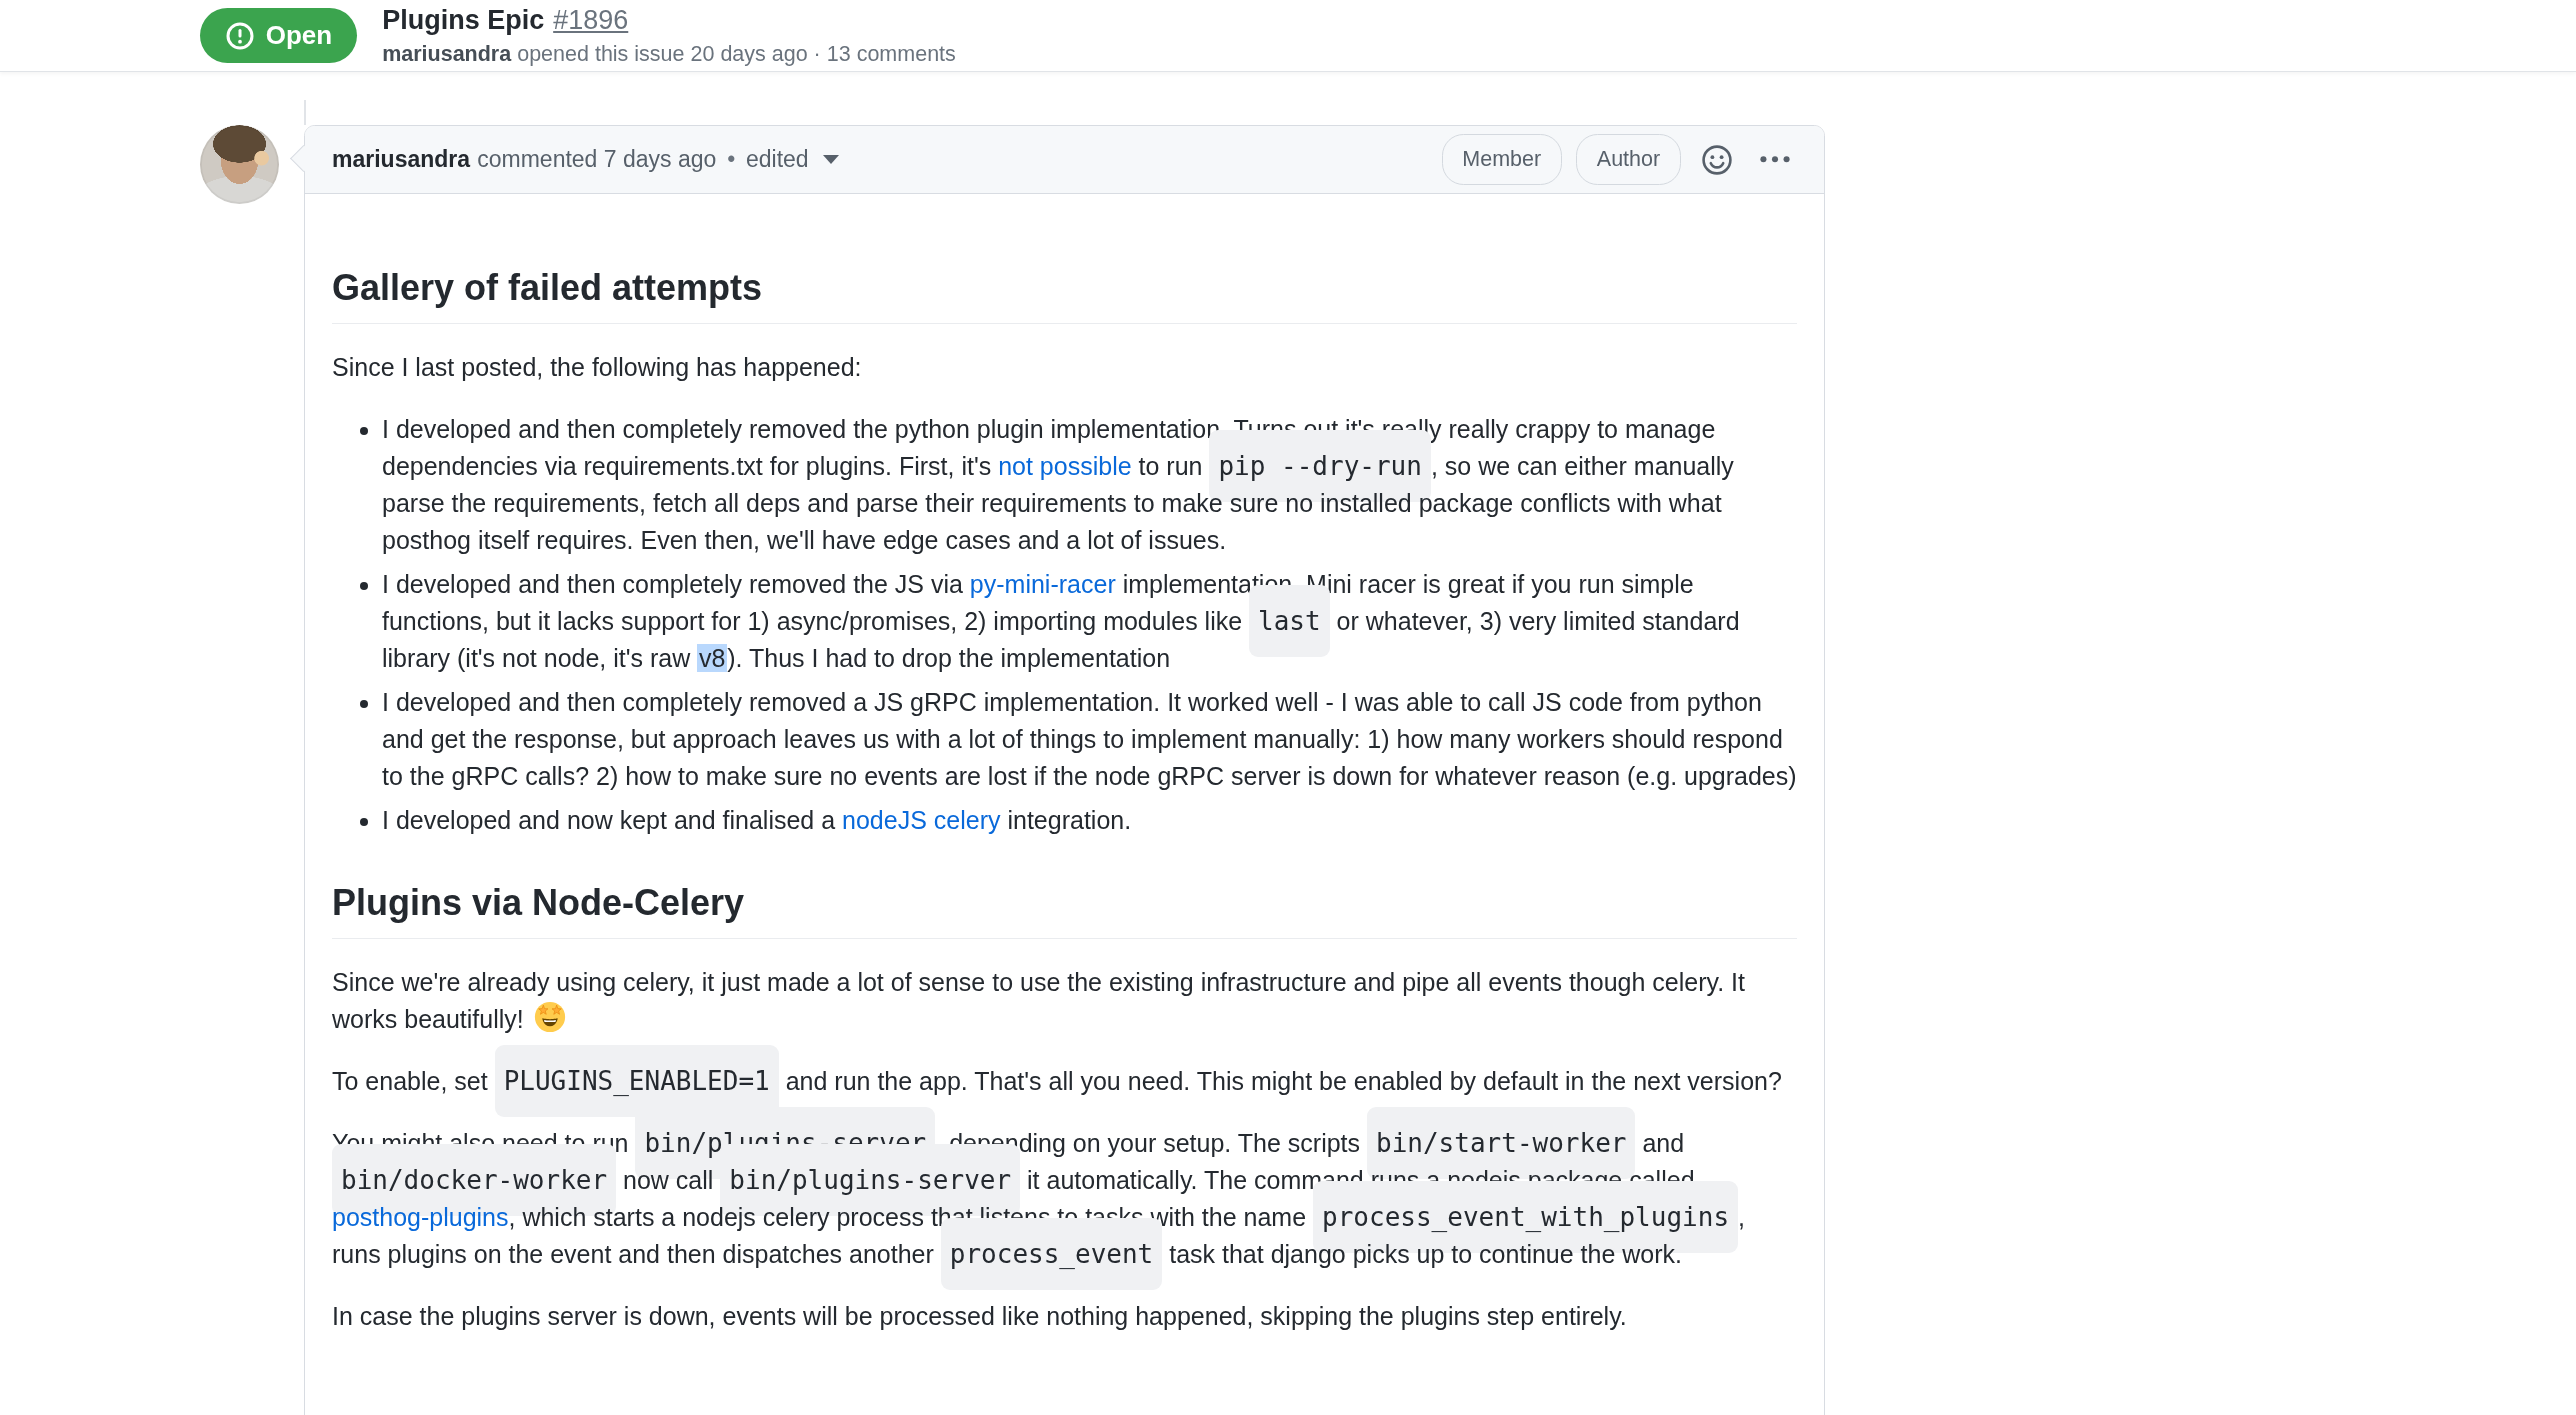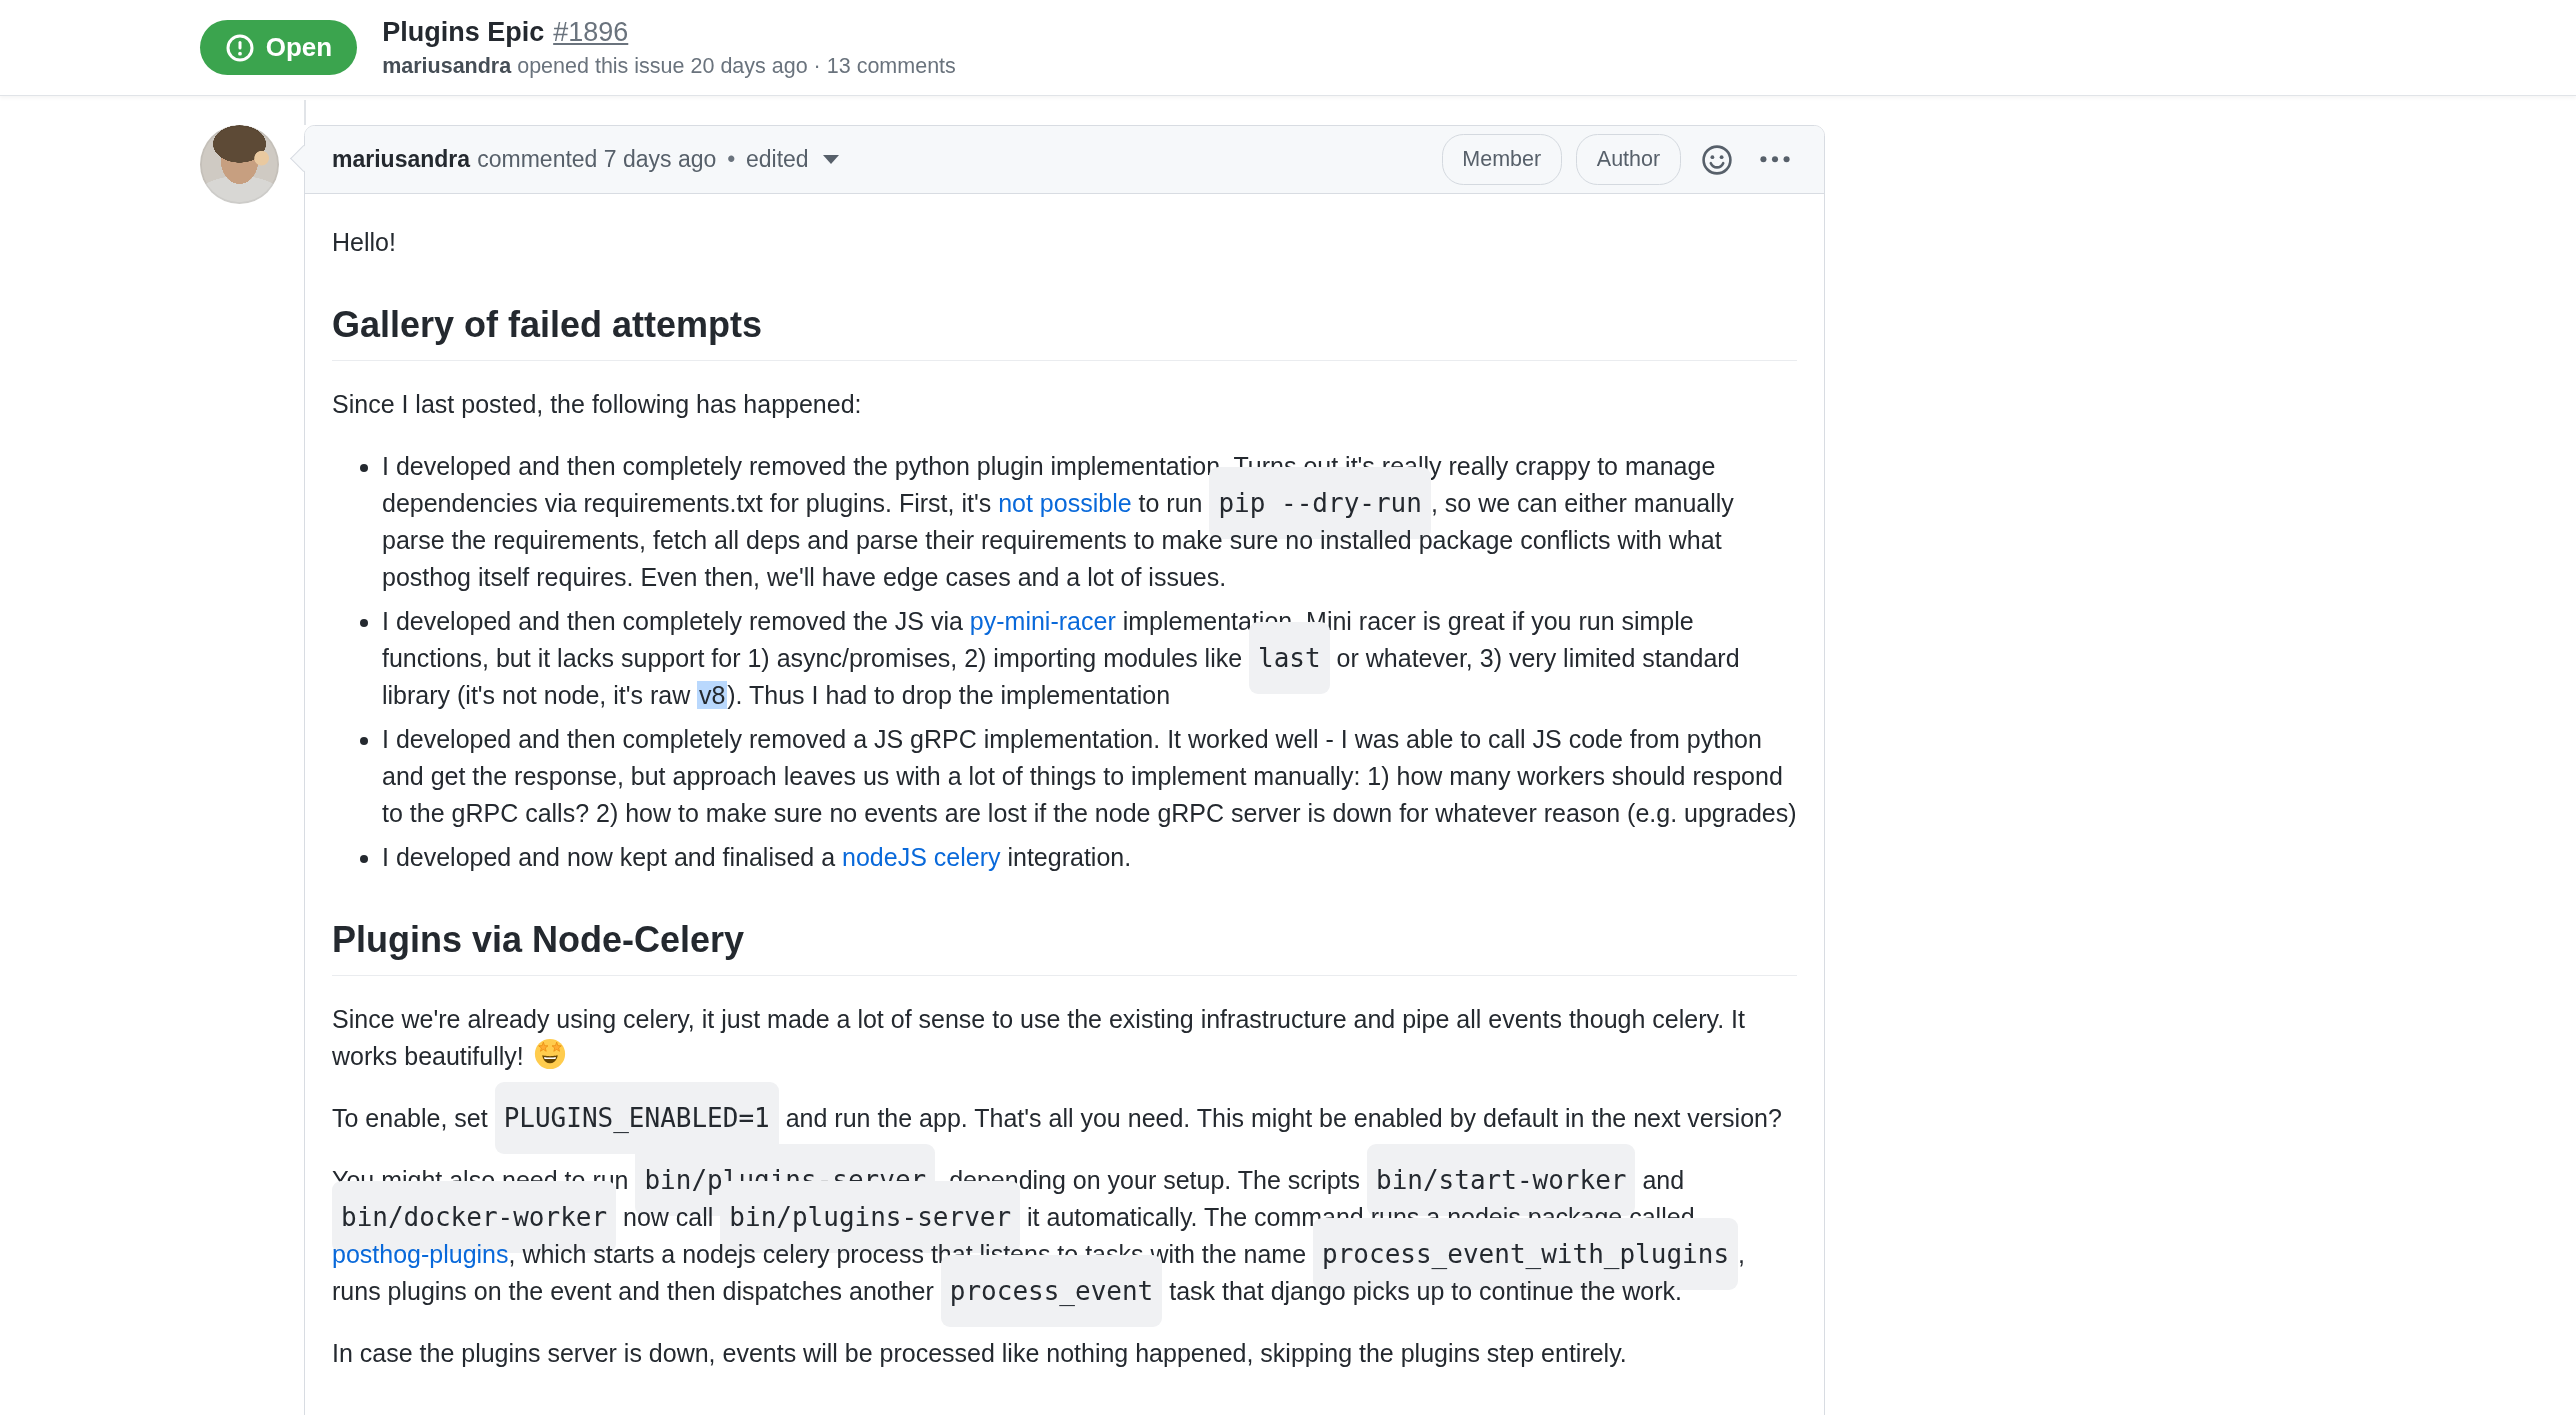--- a/index.html
+++ b/index.html
@@ -18,21 +18,21 @@
   html,body{margin:0;padding:0;}
   body{
     width:2576px;height:1415px;overflow:hidden;position:relative;
     background:#ffffff;
     font-family:"Liberation Sans","DejaVu Sans",sans-serif;
     color:var(--text);
   }
 
   
   .sticky-header{
-    position:absolute;top:0;left:0;width:2576px;height:96px;
+    position:absolute;top:0;left:0;width:2576px;height:72px;
     background:#fff;border-bottom:1.8px solid var(--hairline);
     box-shadow:0 2.7px 3.6px rgba(27,31,35,.04);
     display:flex;align-items:center;gap:25px;
     padding:0 54px 0 200px;z-index:5;
   }
   .state-badge{
     display:inline-flex;align-items:center;gap:10.7px;
     height:55px;padding:0 25px;border-radius:29px;
     background:var(--green);color:#fff;font-size:26px;font-weight:bold;
     flex:none;
@@ -185,21 +185,20 @@
             <circle cx="6" cy="6" r="3.4" fill="#57606a"></circle>
             <circle cx="19" cy="6" r="3.4" fill="#57606a"></circle>
             <circle cx="32" cy="6" r="3.4" fill="#57606a"></circle>
           </svg>
         </span>
       </button>
     </div>
   </div>
 
   <div class="comment-body">
-    <p>Hello!</p>
 
     <h2>Gallery of failed attempts</h2>
 
     <p>Since I last posted, the following has happened:</p>
 
     <ul>
       <li>I developed and then completely removed the python plugin implementation. Turns out it's really really crappy to manage dependencies via requirements.txt for plugins. First, it's <a href="#">not possible</a> to run <code>pip --dry-run</code>, so we can either manually parse the requirements, fetch all deps and parse their requirements to make sure no installed package conflicts with what posthog itself requires. Even then, we'll have edge cases and a lot of issues.</li>
       <li>I developed and then completely removed the JS via <a href="#">py-mini-racer</a> implementation. Mini racer is great if you run simple functions, but it lacks support for 1) async/promises, 2) importing modules like <code>last</code> or whatever, 3) very limited standard library (it's not node, it's raw <span class="hl">v8</span>). Thus I had to drop the implementation</li>
       <li>I developed and then completely removed a JS gRPC implementation. It worked well - I was able to call JS code from python and get the response, but approach leaves us with a lot of things to implement manually: 1) how many workers should respond to the gRPC calls? 2) how to make sure no events are lost if the node gRPC server is down for whatever reason (e.g. upgrades)</li>
       <li>I developed and now kept and finalised a <a href="#">nodeJS celery</a> integration.</li>

